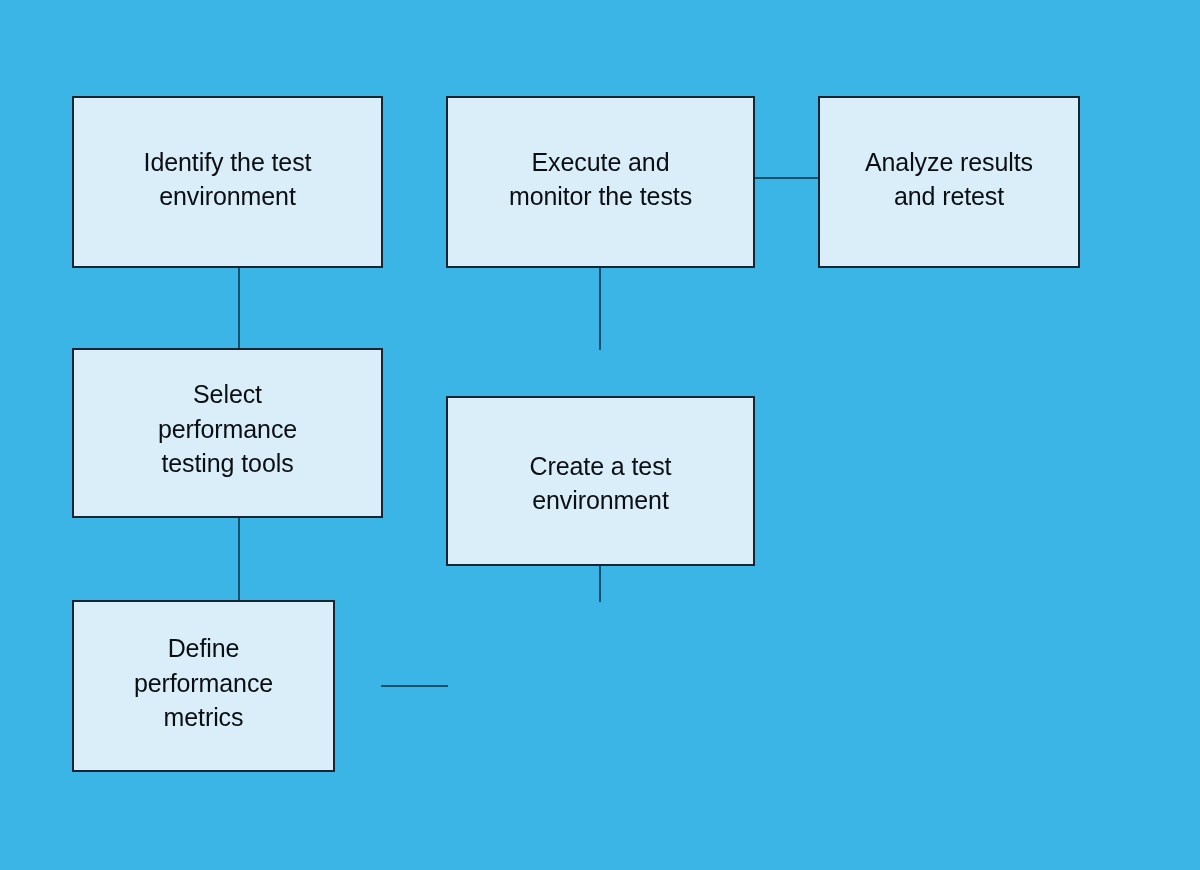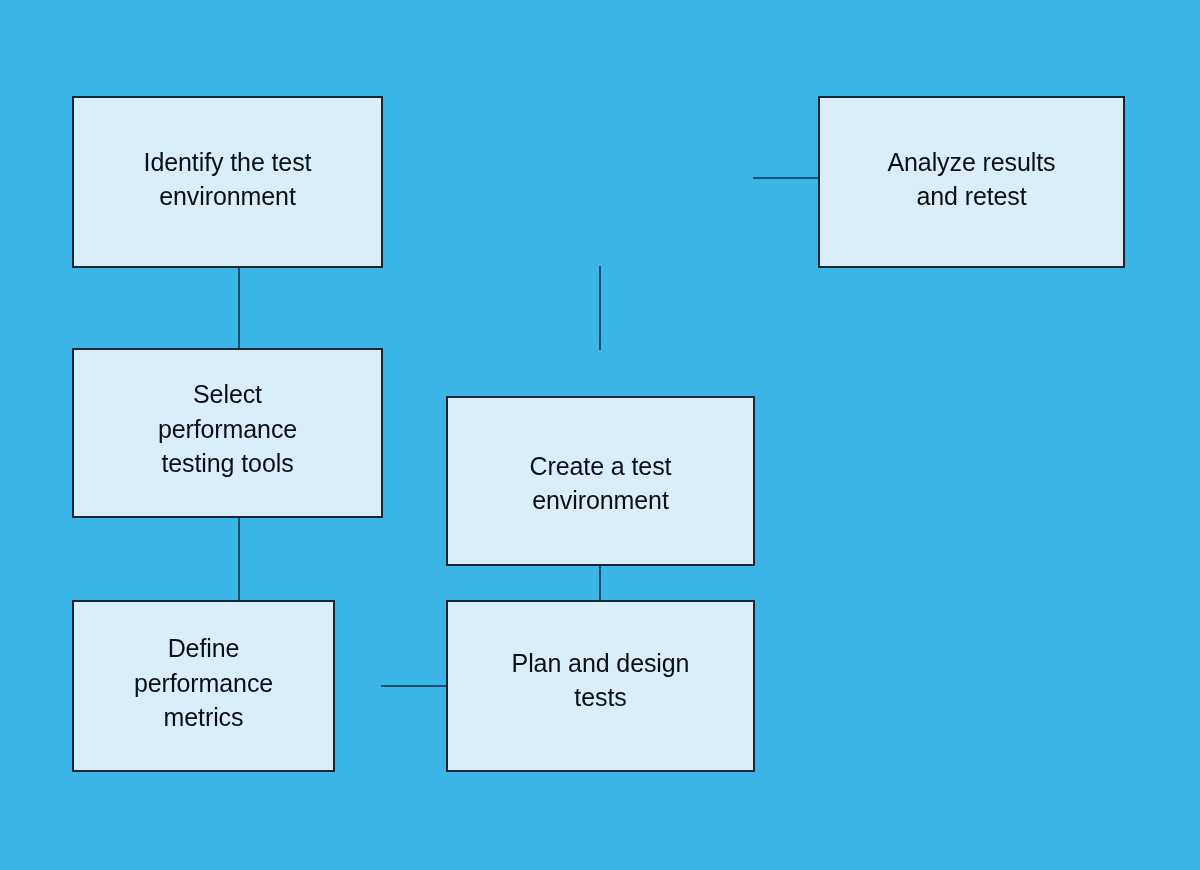--- a/index.html
+++ b/index.html
@@ -39,21 +39,21 @@
     line-height: 1.38;
     color: #0B0E12;
     text-align: center;
     letter-spacing: -0.1px;
     padding: 0 14px;
     white-space: pre-line;
   }
   
   #node-identify-test-environment { left: 72px;  top: 96px;  width: 311px; height: 172px; }
   #node-execute-monitor-tests     { left: 446px; top: 96px;  width: 309px; height: 172px; }
-  #node-analyze-results-retest    { left: 818px; top: 96px;  width: 307px; height: 172px; }
+  #node-analyze-results-retest    { left: 818px; top: 96px;  width: 262px; height: 172px; }
   
   #node-select-performance-tools  { left: 72px;  top: 348px; width: 311px; height: 170px; }
   #node-create-test-environment   { left: 446px; top: 348px; width: 309px; height: 170px; margin-top: 48px; }
   
   #node-define-performance-metrics{ left: 72px;  top: 600px; width: 263px; height: 172px; }
   #node-plan-design-tests         { left: 446px; top: 600px; width: 309px; height: 172px; }
 
   
   #node-select-performance-tools .node-label   { position: relative; top: -4px; }
   #node-define-performance-metrics .node-label { position: relative; top: -3px; }
@@ -81,20 +81,24 @@
   <div class="connector" id="connector-define-to-plan"></div>
   <div class="connector" id="connector-create-to-plan"></div>
   <div class="connector" id="connector-execute-to-create"></div>
   <div class="connector" id="connector-execute-to-analyze"></div>
 
   <div class="node" id="node-identify-test-environment">
     <span class="node-label">Identify the test
 environment</span>
   </div>
 
+  <div class="node" id="node-execute-monitor-tests">
+    <span class="node-label">Execute and
+monitor the tests</span>
+  </div>
 
   <div class="node" id="node-analyze-results-retest">
     <span class="node-label">Analyze results
 and retest</span>
   </div>
 
   <div class="node" id="node-select-performance-tools">
     <span class="node-label">Select
 performance
 testing tools</span>
@@ -104,18 +108,14 @@
     <span class="node-label">Create a test
 environment</span>
   </div>
 
   <div class="node" id="node-define-performance-metrics">
     <span class="node-label">Define
 performance
 metrics</span>
   </div>
 
-  <div class="node" id="node-plan-design-tests">
-    <span class="node-label">Plan and design
-tests</span>
-  </div>
 
 </div>
 
 </body></html>

